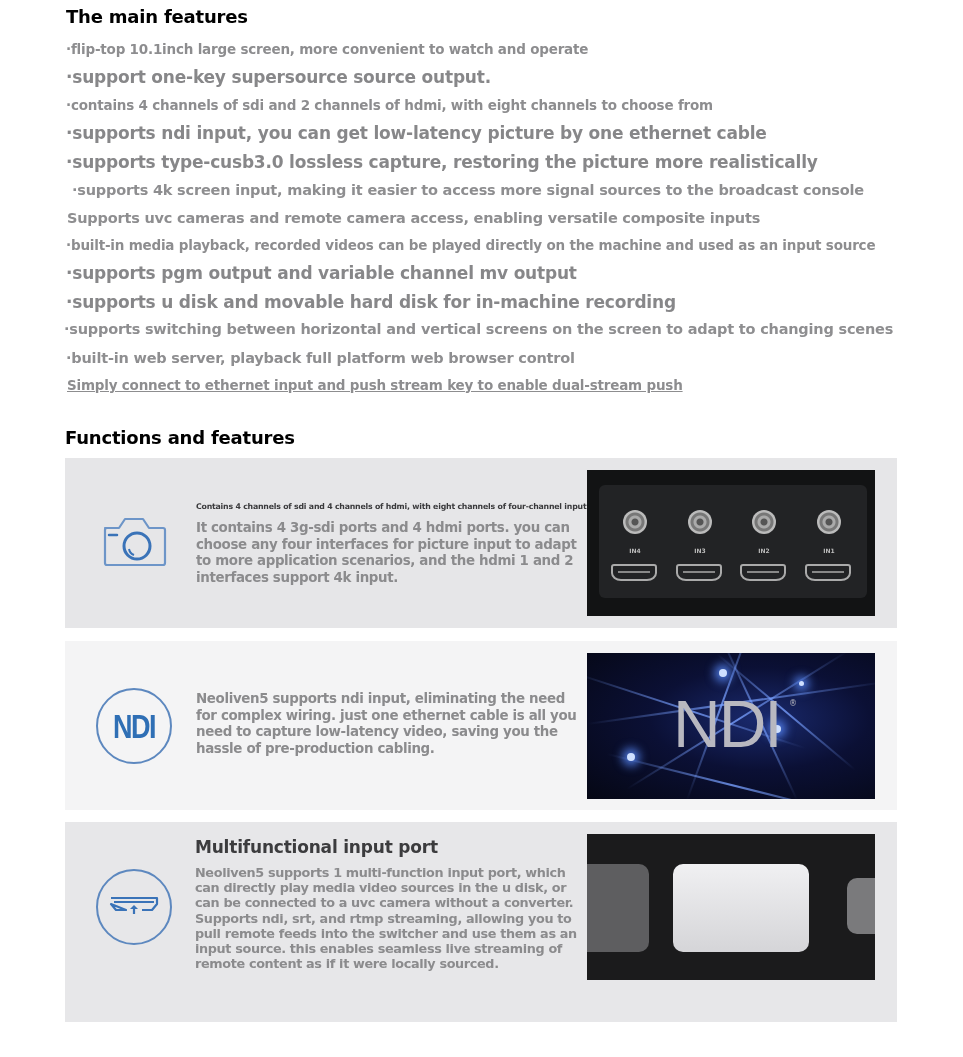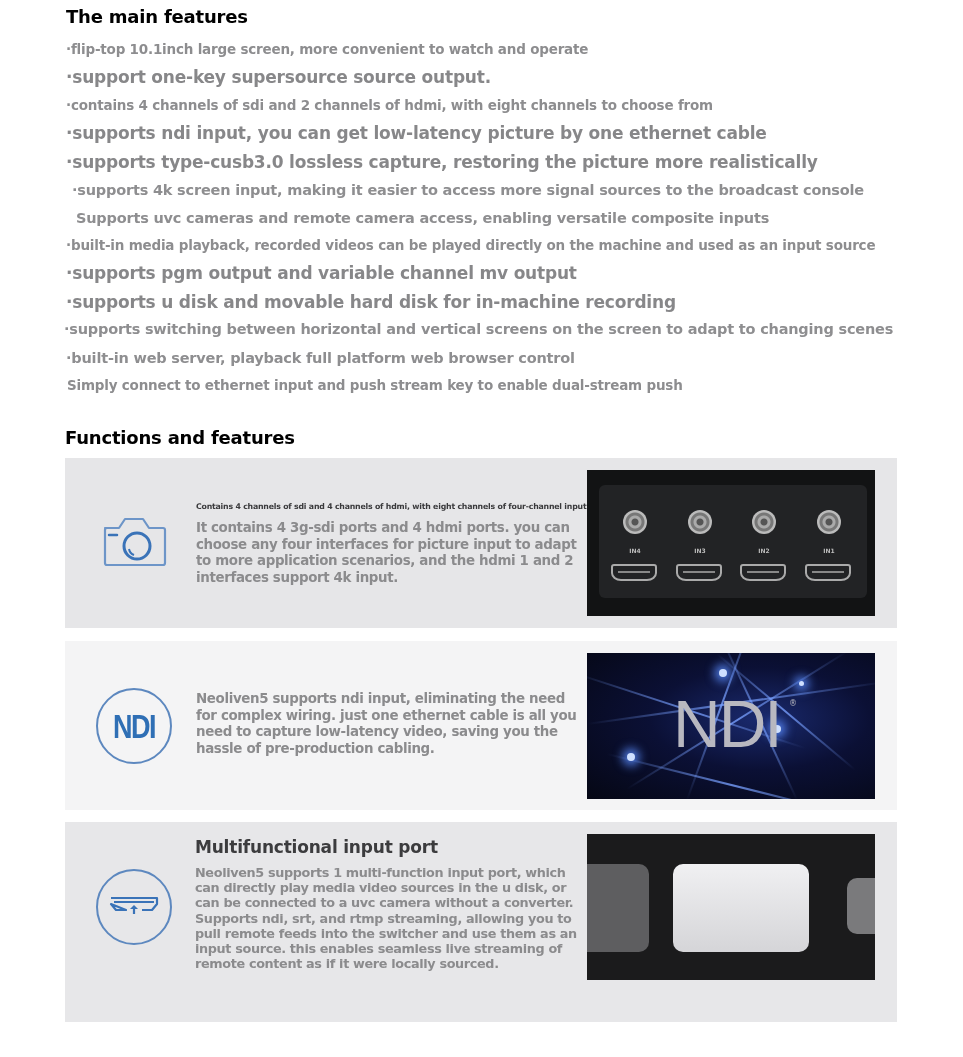--- a/index.html
+++ b/index.html
@@ -57,27 +57,27 @@
 
 <h1 class="h-title" id="main-title">The main features</h1>
 
 <div>
   <div class="feat fs-s" style="top:41px;">·flip-top 10.1inch large screen, more convenient to watch and operate</div>
   <div class="feat fs-l" style="top:67px;">·support one-key supersource source output.</div>
   <div class="feat fs-s" style="top:97px;">·contains 4 channels of sdi and 2 channels of hdmi, with eight channels to choose from</div>
   <div class="feat fs-l" style="top:123px;">·supports ndi input, you can get low-latency picture by one ethernet cable</div>
   <div class="feat fs-l" style="top:152px;">·supports type-cusb3.0 lossless capture, restoring the picture more realistically</div>
   <div class="feat fs-m" style="top:182px; left:72px;text-align:right;">·supports 4k screen input, making it easier to access more signal sources to the broadcast console</div>
-  <div class="feat fs-m" style="top:210px; left:76px;">Supports uvc cameras and remote camera access, enabling versatile composite inputs</div>
+  <div class="feat fs-m" style="top:210px; left:67px;">Supports uvc cameras and remote camera access, enabling versatile composite inputs</div>
   <div class="feat fs-s" style="top:237px;">·built-in media playback, recorded videos can be played directly on the machine and used as an input source</div>
   <div class="feat fs-l" style="top:263px;">·supports pgm output and variable channel mv output</div>
   <div class="feat fs-l" style="top:292px;">·supports u disk and movable hard disk for in-machine recording</div>
   <div class="feat fs-m" style="top:321px; left:64px;">·supports switching between horizontal and vertical screens on the screen to adapt to changing scenes</div>
   <div class="feat fs-m" style="top:350px;">·built-in web server, playback full platform web browser control</div>
-  <div class="feat fs-s" style="top:377px; left:67px;">Simply connect to ethernet input and push stream key to enable dual-stream push</div>
+  <div class="feat fs-s" style="top:377px; left:67px;text-decoration:underline;">Simply connect to ethernet input and push stream key to enable dual-stream push</div>
 </div>
 
 <h2 class="h-title" id="func-title">Functions and features</h2>
 
 <div class="card c1">
   <div class="icon" style="top:46px;">
     <svg width="78" height="78" viewBox="0 0 78 78">
       <path d="M10 24 h14 l6 -9 h18 l6 9 h14 a2 2 0 0 1 2 2 v33 a2 2 0 0 1 -2 2 h-56 a2 2 0 0 1 -2 -2 v-33 a2 2 0 0 1 2 -2 z" fill="none" stroke="#6d95c8" stroke-width="2.2" stroke-linejoin="round"></path>
       <circle cx="42" cy="42" r="13" fill="none" stroke="#3a73b8" stroke-width="3"></circle>
       <path d="M34 45 a8 8 0 0 0 5 6" fill="none" stroke="#3a73b8" stroke-width="2"></path>

